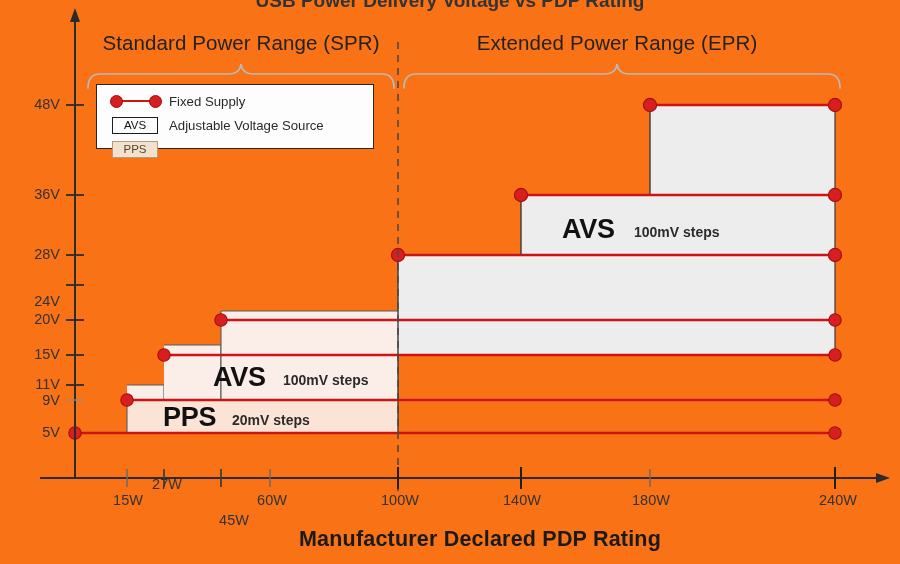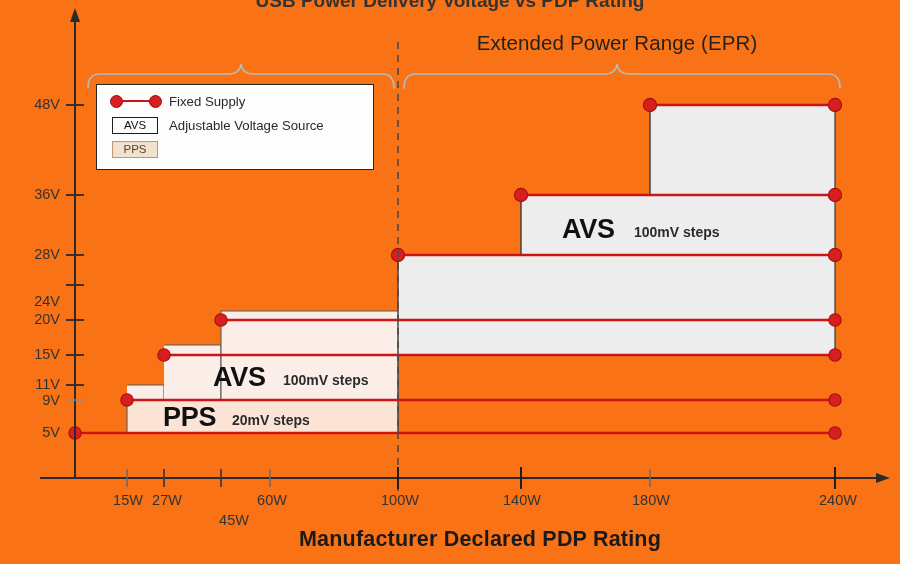--- a/index.html
+++ b/index.html
@@ -14,21 +14,21 @@
 
   
   .ytick-label{position:absolute;font-size:14.5px;color:#333;text-align:right;
                width:46px;white-space:nowrap;}
   .xtick-label{position:absolute;font-size:14.5px;color:#333;text-align:center;
                white-space:nowrap;transform:translateX(-50%);}
   .xaxis-title{position:absolute;font-size:21.5px;font-weight:bold;color:#1a1a1a;
                white-space:nowrap;transform:translateX(-50%);letter-spacing:.2px;}
 
   
-  #legend{position:absolute;left:96px;top:84px;width:278px;height:86px;
+  #legend{position:absolute;left:96px;top:84px;width:278px;height:65px;
           background:#fdfdfd;border:1.6px solid #262626;box-sizing:border-box;
           padding:5px 8px 5px 10px;}
   .leg-row{display:flex;align-items:center;height:22px;margin-bottom:2px;}
   .leg-key{width:56px;flex:0 0 56px;display:flex;align-items:center;justify-content:center;}
   .leg-txt{font-size:13.2px;color:#2a2a2a;white-space:nowrap;padding-left:6px;}
   .key-chip{width:46px;height:17px;box-sizing:border-box;display:flex;
             align-items:center;justify-content:center;font-size:11.5px;}
   .chip-avs{border:1.7px solid #1d1d1d;background:#fcfcfc;color:#111;}
   .chip-pps{border:1.5px solid #b99a73;background:#f0e2cf;color:#5a4426;}
   .key-fixed{position:relative;width:50px;height:12px;}
@@ -148,20 +148,21 @@
     <g fill="none" stroke="#b9b9b9" stroke-width="1.7" stroke-linecap="round">
       <path d="M88,88 Q88,74 100,74 L228,74 Q240,74 241,64 Q242,74 254,74 L382,74 Q394,74 394,88"></path>
     </g>
     <g fill="none" stroke="#b9b9b9" stroke-width="1.7" stroke-linecap="round">
       <path d="M404,88 Q404,74 416,74 L604,74 Q616,74 617,64 Q618,74 630,74 L828,74 Q840,74 840,88"></path>
     </g>
   </svg>
 
   <div class="clipped-title">USB Power Delivery Voltage vs PDP Rating</div>
 
+  <div class="range-title abs" style="left:241px;top:31px;transform:translateX(-50%);">Standard Power Range (SPR)</div>
   <div class="range-title abs" style="left:617px;top:31px;transform:translateX(-50%);">Extended Power Range (EPR)</div>
 
   <div id="legend">
     <div class="leg-row">
       <div class="leg-key">
         <div class="key-fixed">
           <div class="ln"></div>
           <div class="dt" style="left:0px;"></div>
           <div class="dt" style="left:39px;"></div>
         </div>
@@ -194,21 +195,21 @@
   <div class="ytick-label" style="left:14px;top:186px;">36V</div>
   <div class="ytick-label" style="left:14px;top:246px;">28V</div>
   <div class="ytick-label" style="left:14px;top:276px;margin-top:17px;">24V</div>
   <div class="ytick-label" style="left:14px;top:311px;">20V</div>
   <div class="ytick-label" style="left:14px;top:346px;">15V</div>
   <div class="ytick-label" style="left:14px;top:376px;">11V</div>
   <div class="ytick-label" style="left:14px;top:392px;">9V</div>
   <div class="ytick-label" style="left:14px;top:424px;">5V</div>
 
   <div class="xtick-label" style="left:128px;top:492px;">15W</div>
-  <div class="xtick-label" style="left:167px;top:492px;">27W</div>
+  <div class="xtick-label" style="left:167px;top:476px;">27W</div>
   <div class="xtick-label" style="left:234px;top:492px;margin-top:20px;">45W</div>
   <div class="xtick-label" style="left:272px;top:492px;">60W</div>
   <div class="xtick-label" style="left:400px;top:492px;">100W</div>
   <div class="xtick-label" style="left:522px;top:492px;">140W</div>
   <div class="xtick-label" style="left:651px;top:492px;">180W</div>
   <div class="xtick-label" style="left:838px;top:492px;">240W</div>
 
   <div class="xaxis-title" style="left:480px;top:527px;">Manufacturer Declared PDP Rating</div>
 
 </div>

